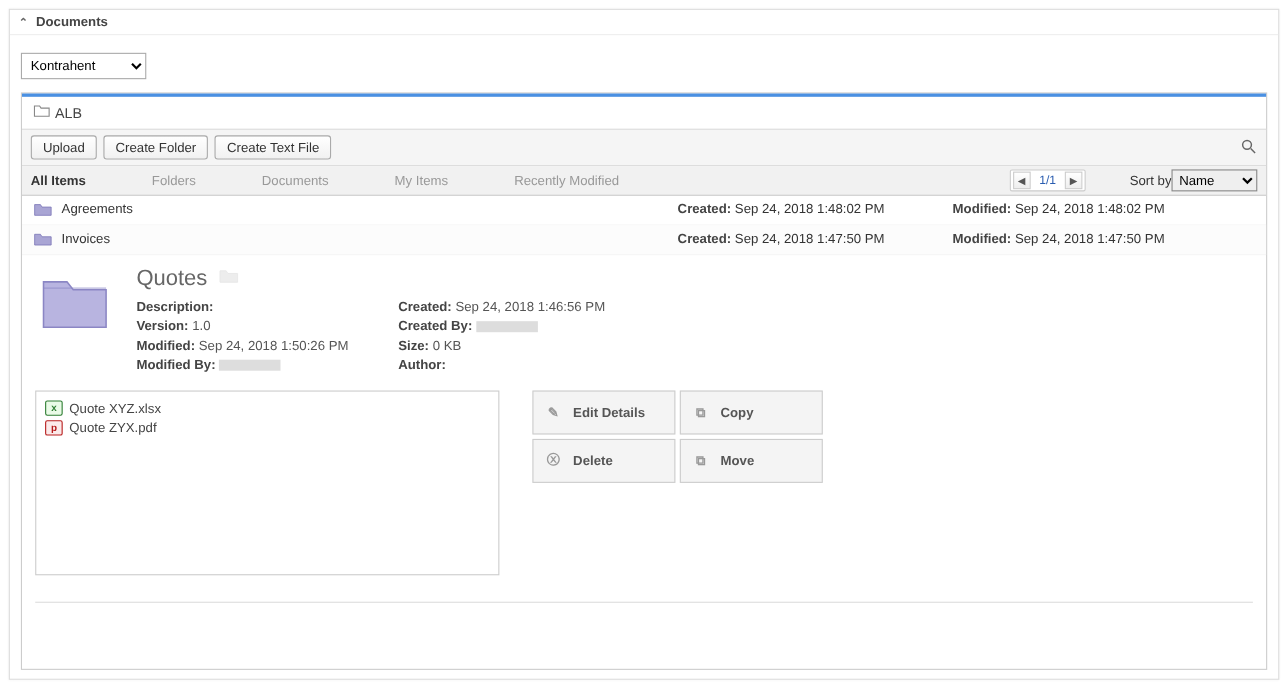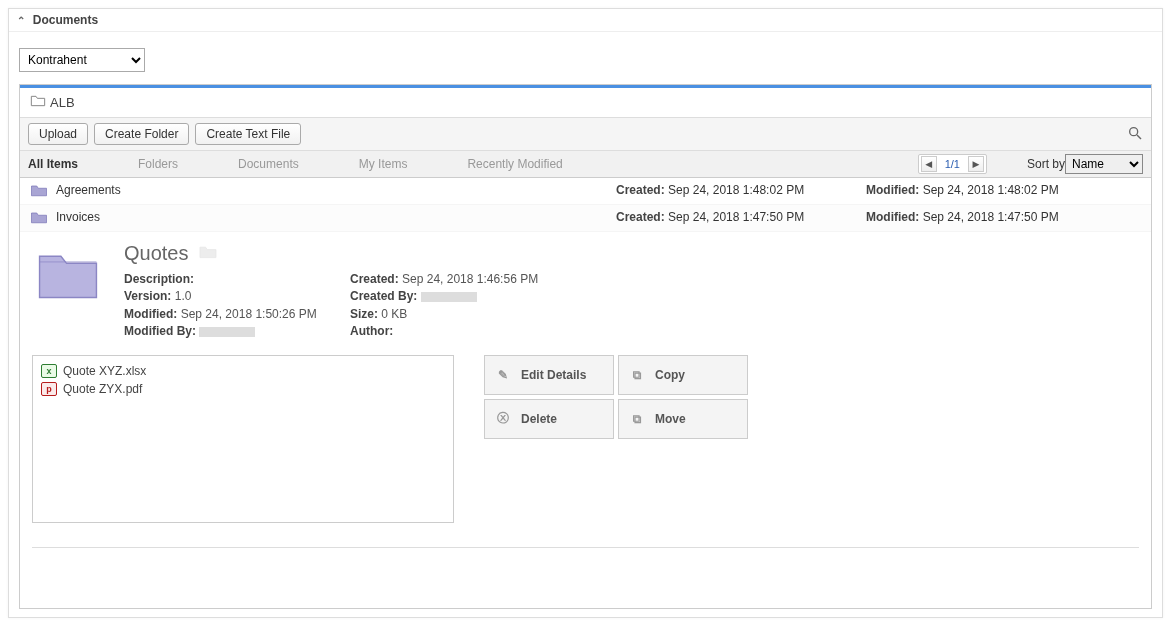--- a/index.html
+++ b/index.html
@@ -2,21 +2,21 @@
 <html><head>
 <meta charset="utf-8">
 <style>
   * { box-sizing: border-box; margin: 0; padding: 0; }
   body { font-family: Arial, Helvetica, sans-serif; font-size: 12px; color: #333; background: #fff; }
   .panel { border: 1px solid #ddd; margin: 8px; box-shadow: 0 0 3px rgba(0,0,0,0.05); }
   .panel-header { padding: 4px 8px; font-weight: bold; color: #444; border-bottom: 1px solid #eee; }
   .panel-header .collapse-icon { display:inline-block; margin-right:4px; font-size:10px; color:#666; }
   .panel-body { padding: 8px 10px; }
   .select-wrap { margin: 8px 0 12px 0; }
-  select.kontrahent { padding: 3px 4px; font-size: 12px; width: 126px; border: 1px solid #aaa; background:#fff; }
+  select.kontrahent { padding: 3px 4px; font-size: 12px; width: 114px; border: 1px solid #aaa; background:#fff; }
   .inner-frame { border: 1px solid #ccc; }
   .accent-bar { height: 3px; background: #4a90e2; }
   .breadcrumb { padding: 6px 10px; display:flex; align-items:center; gap:4px; color:#444; font-size:13px; }
   .folder-outline-icon svg { width:16px; height:14px; }
   .toolbar { background: #f5f5f5; border-top:1px solid #ddd; border-bottom:1px solid #ddd; padding: 5px 8px; display:flex; align-items:center; gap:6px; }
   .btn { background: linear-gradient(#fff,#f1f1f1); border:1px solid #aaa; border-radius:3px; padding:3px 10px; font-size:12px; color:#333; cursor:pointer; }
   .toolbar-spacer { flex:1; }
   .search-icon { color:#666; }
   .search-icon svg { width:16px; height:16px; }
   .tabs-row { display:flex; align-items:center; background:#f1f1f1; border-bottom:1px solid #ccc; padding:0 8px; font-size:12px; }
@@ -158,21 +158,21 @@
         </span>
         <div style="flex:1;">
           <div class="detail-title">
             <span>Quotes</span>
             <span class="ghost-folder-icon">
               <svg viewBox="0 0 24 20">
                   <path d="M2 4h7l2 3h11v10H2z" fill="#ccc" stroke="#bbb"></path>
                 </svg>
             </span>
           </div>
-          <div style="display:flex; gap:20px;">
+          <div style="display:flex; gap:32px;">
             <div class="detail-col1">
               <div class="detail-line"><b>Description:</b></div>
               <div class="detail-line"><b>Version:</b> <span>1.0</span></div>
               <div class="detail-line"><b>Modified:</b> <span>Sep 24, 2018 1:50:26 PM</span></div>
               <div class="detail-line"><b>Modified By:</b> <span class="redact"></span></div>
             </div>
             <div class="detail-col2">
               <div class="detail-line"><b>Created:</b> <span>Sep 24, 2018 1:46:56 PM</span></div>
               <div class="detail-line"><b>Created By:</b> <span class="redact"></span></div>
               <div class="detail-line"><b>Size:</b> <span>0 KB</span></div>

